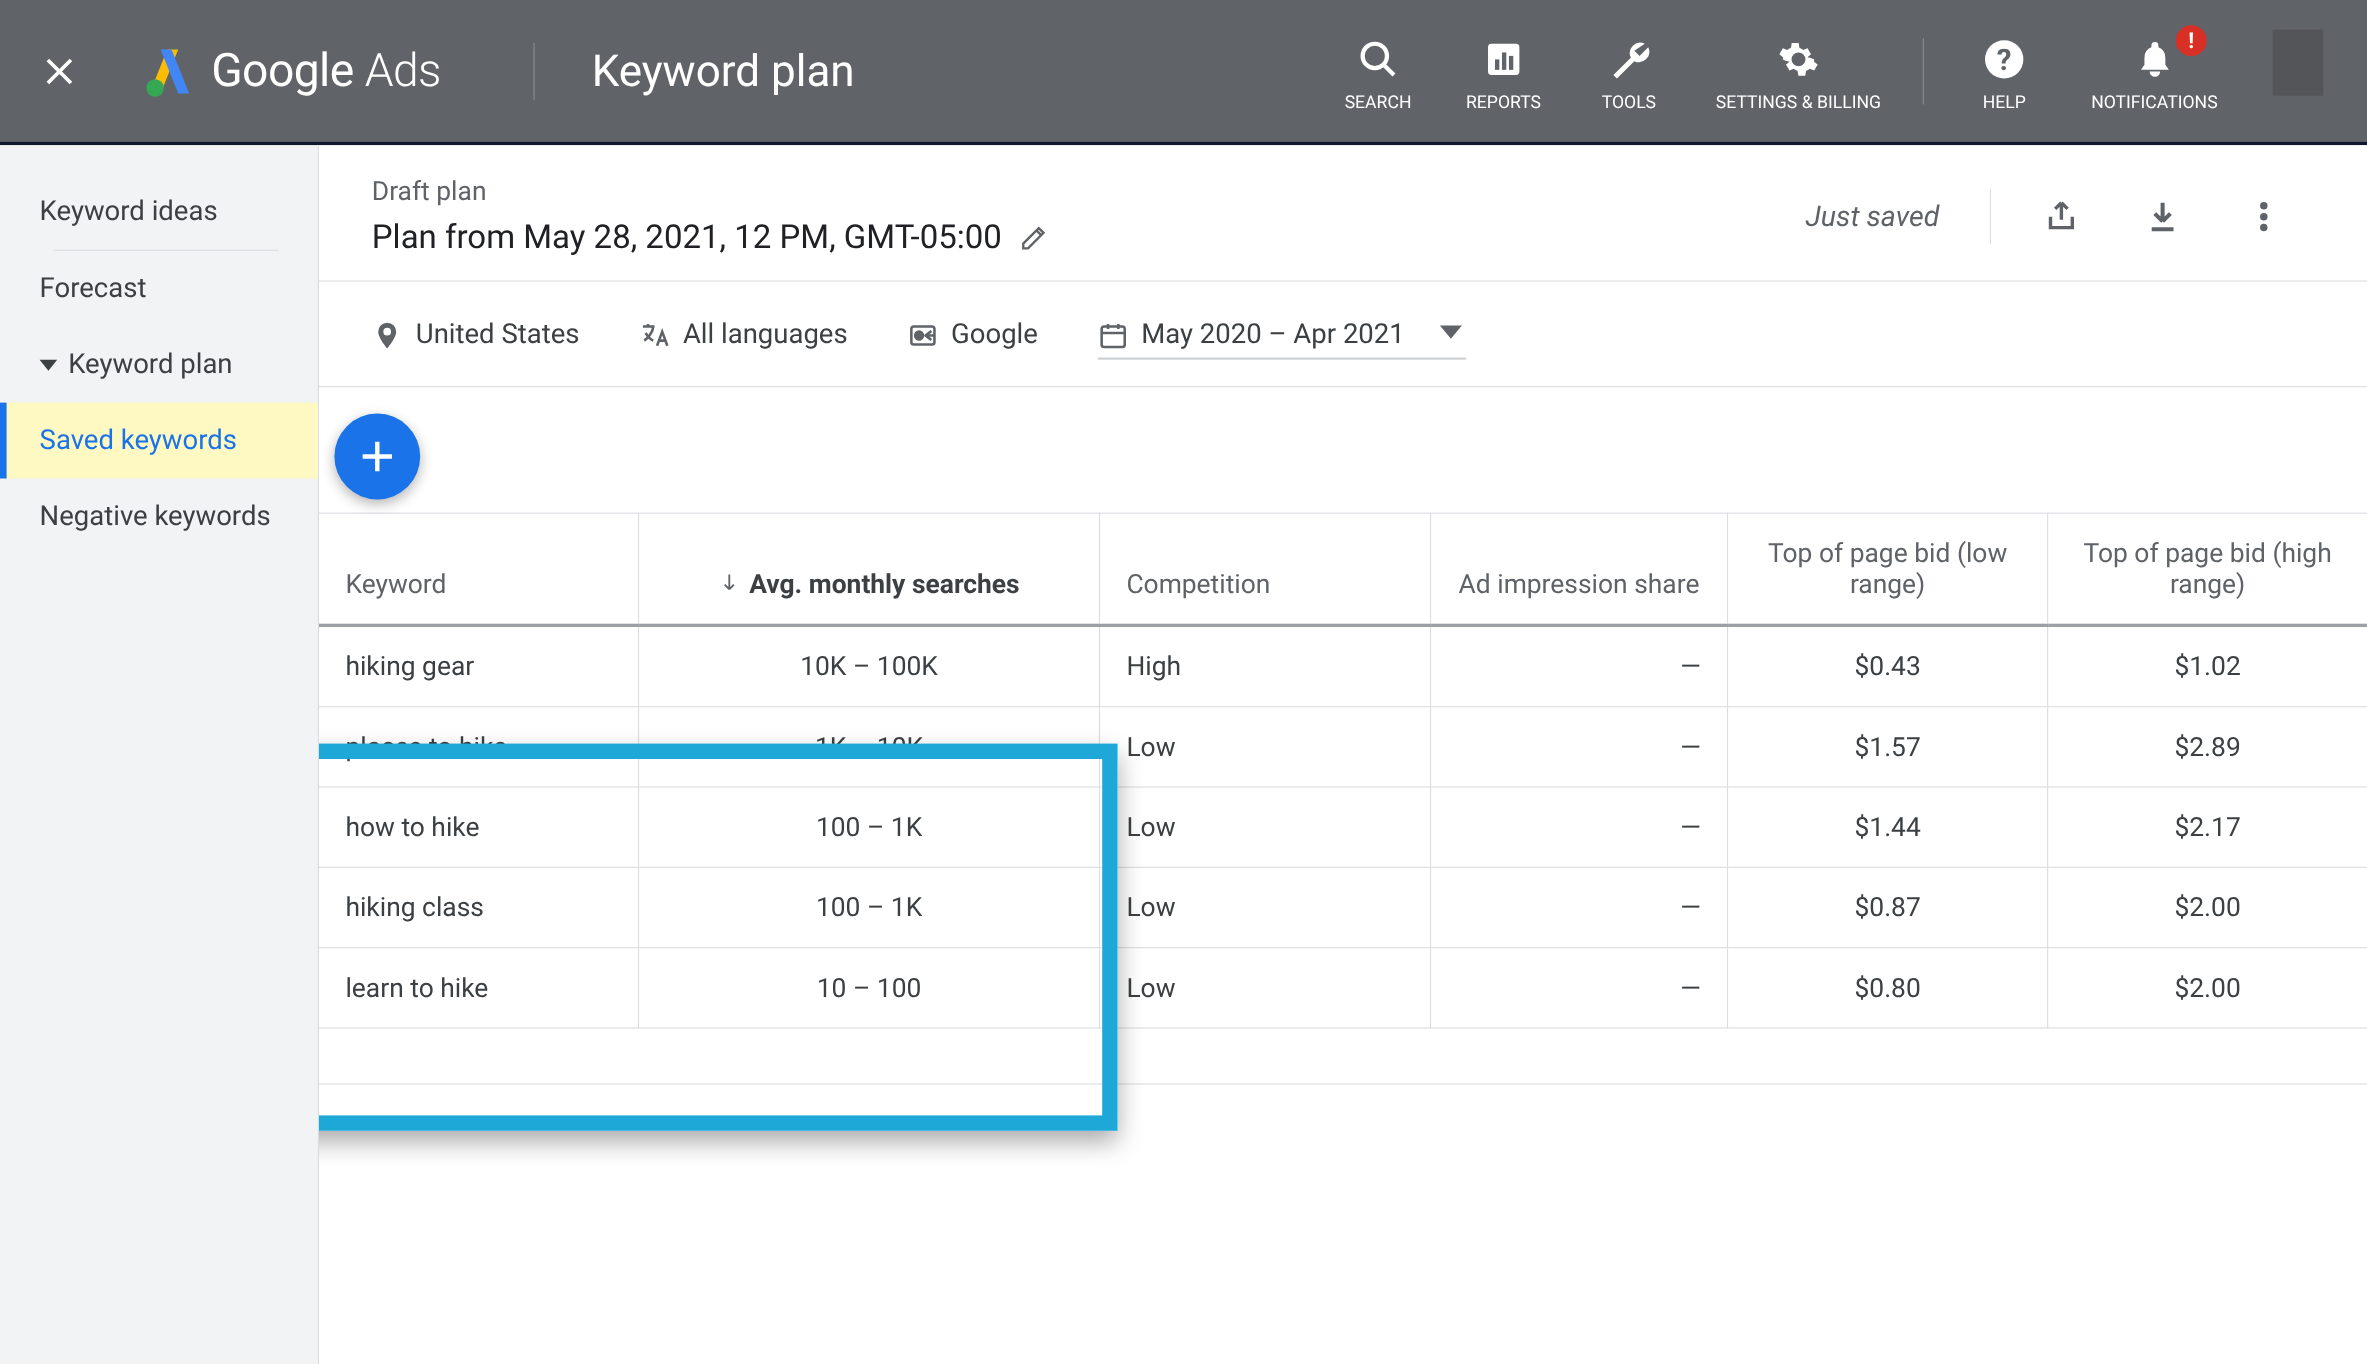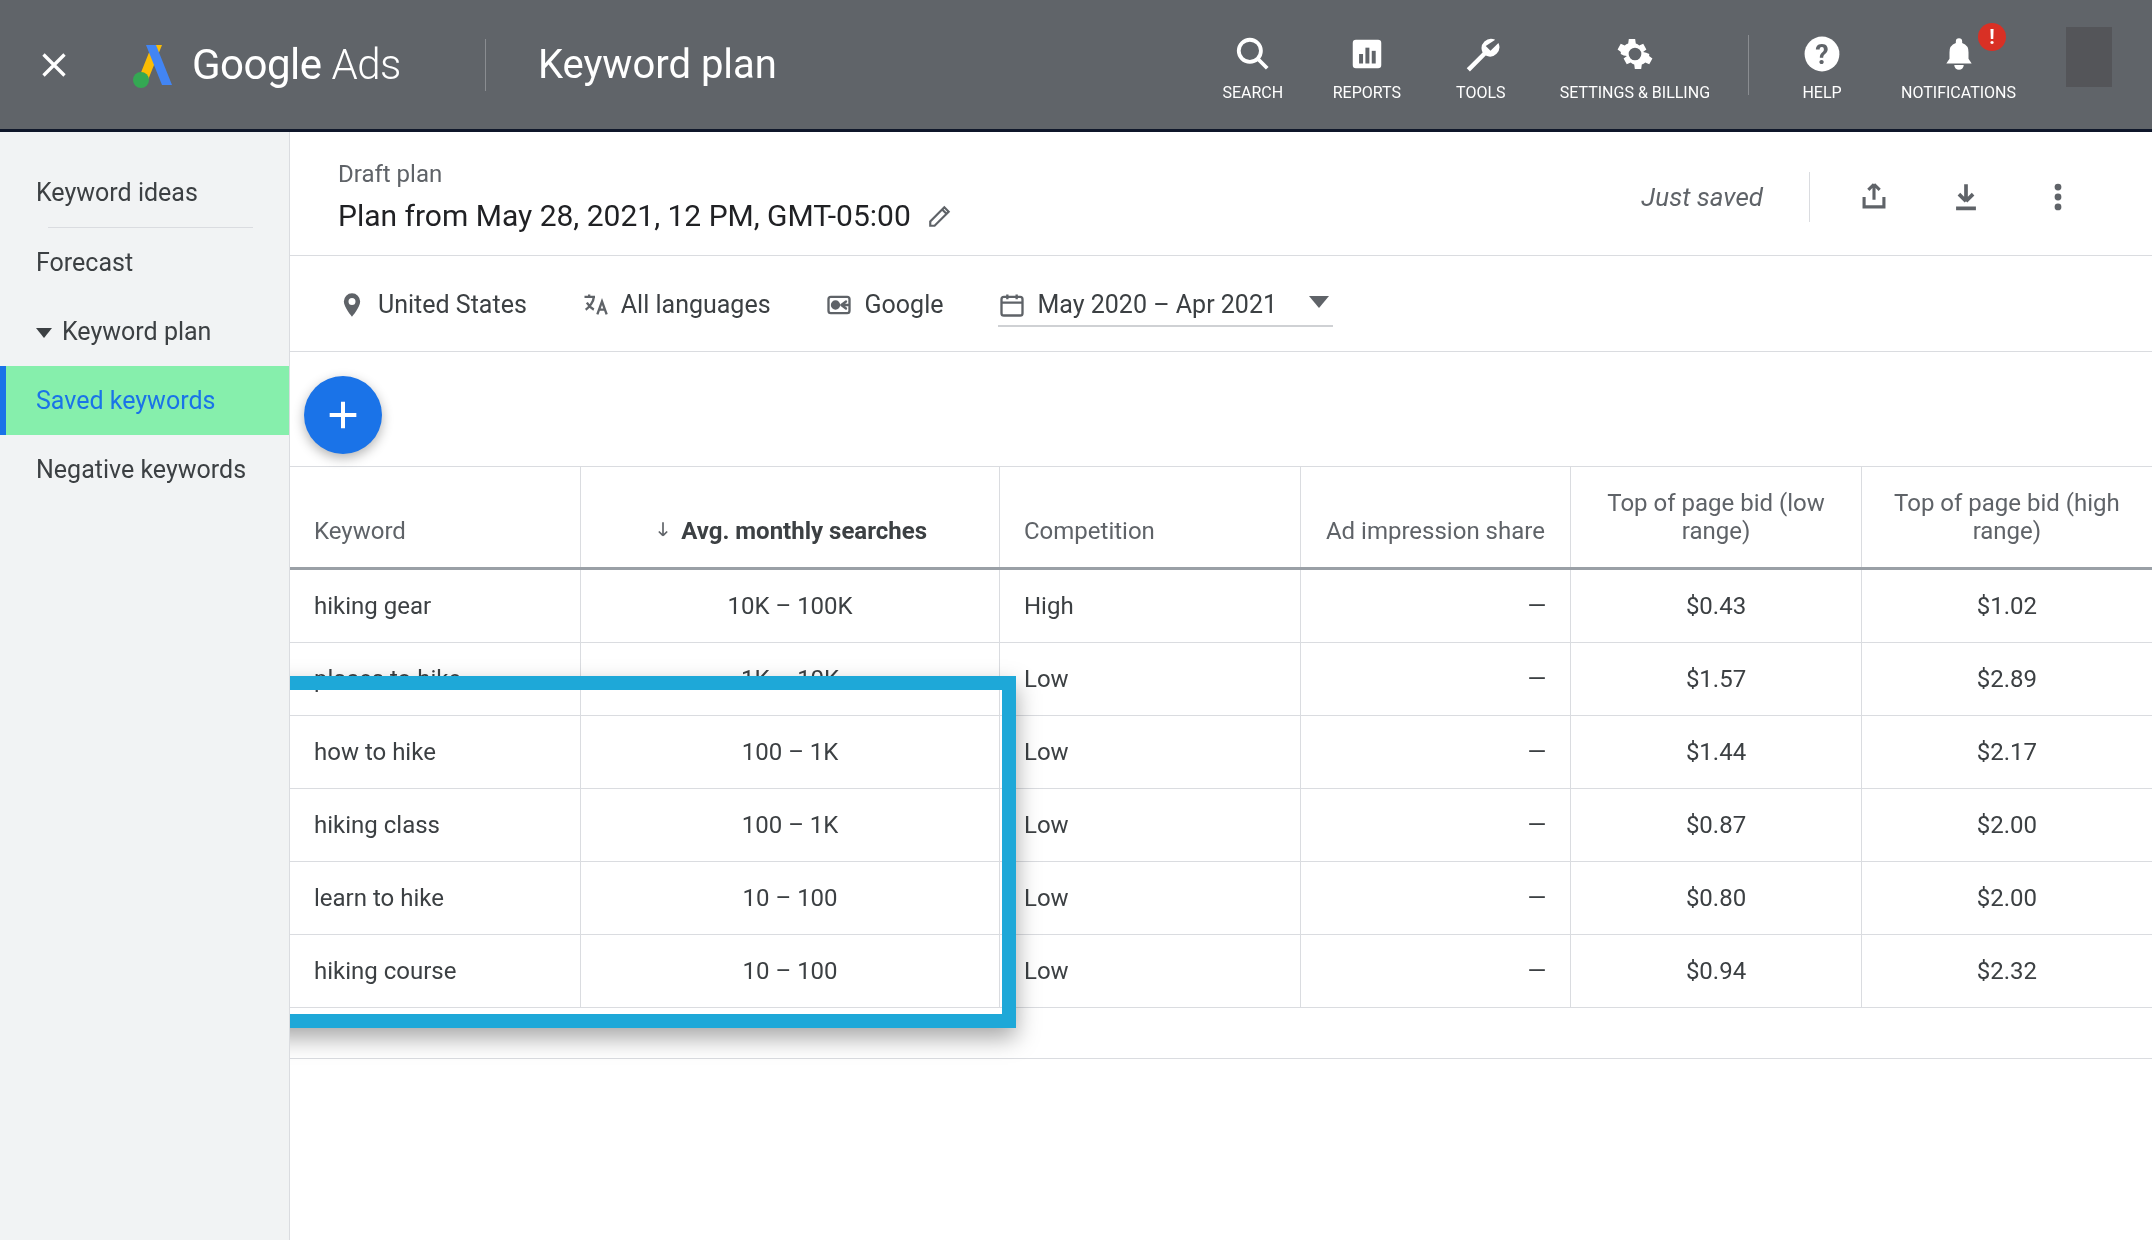--- a/index.html
+++ b/index.html
@@ -58,21 +58,21 @@
     height: 1px; background: #dadce0; margin: 0 36px 0 48px;
   }
   .sidebar .sb-item.parent::before {
     content: ""; display: inline-block;
     border-top: 10px solid #3c4043;
     border-left: 8px solid transparent; border-right: 8px solid transparent;
     margin-right: 10px; vertical-align: middle;
   }
   .sidebar .sb-item.child { padding-left: 36px; }
   .sidebar .sb-item.active {
-    background: #86efac; color: #1a73e8;
+    background: #fef9c3; color: #1a73e8;
     border-left: 6px solid #1a73e8; padding-left: 30px;
   }
 
   
   .main { flex: 1; background: #fff; display: flex; flex-direction: column; overflow: hidden; gap: 10px; }
 
   
   .plan-head {
     display: flex; align-items: center; justify-content: space-between;
     padding: 28px 48px 22px 48px; border-bottom: 1px solid #dadce0;
@@ -370,28 +370,20 @@
               <td class="right">$2.00</td>
             </tr>
             <tr>
               <td>learn to hike</td>
               <td class="right">10 – 100</td>
               <td>Low</td>
               <td class="emdash">—</td>
               <td class="right">$0.80</td>
               <td class="right">$2.00</td>
             </tr>
-            <tr>
-              <td>hiking course</td>
-              <td class="right">10 – 100</td>
-              <td>Low</td>
-              <td class="emdash">—</td>
-              <td class="right">$0.94</td>
-              <td class="right">$2.32</td>
-            </tr>
           </tbody>
       </table>
 
       <div class="highlight-box"></div>
 
       <div style="height:50px"></div>
       <div class="bottombar"></div>
     </div>
   </div>
 </div>

